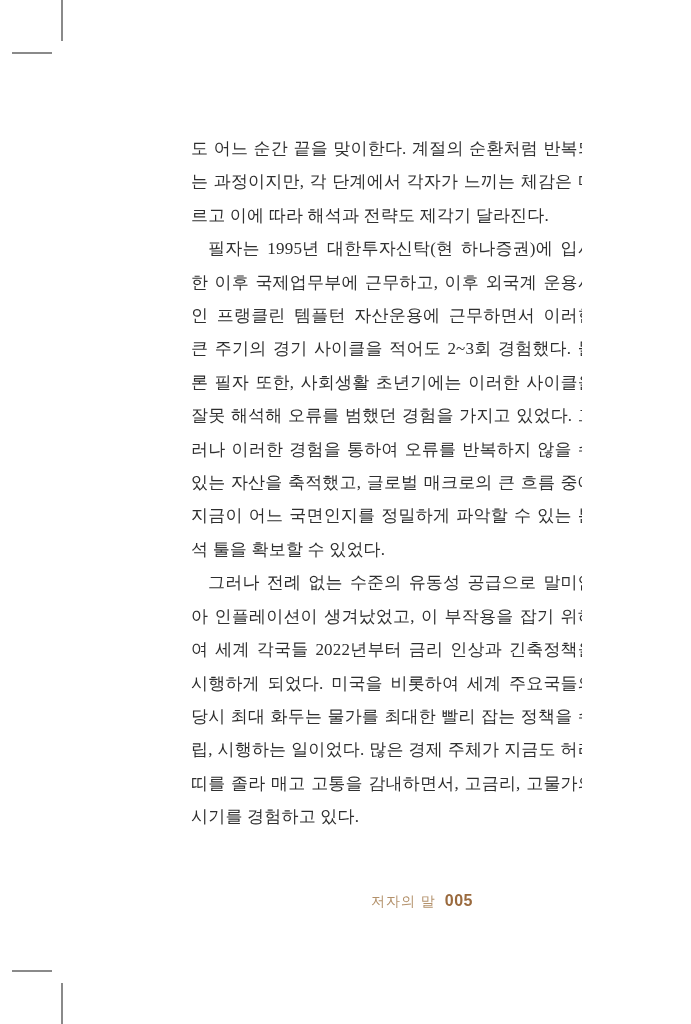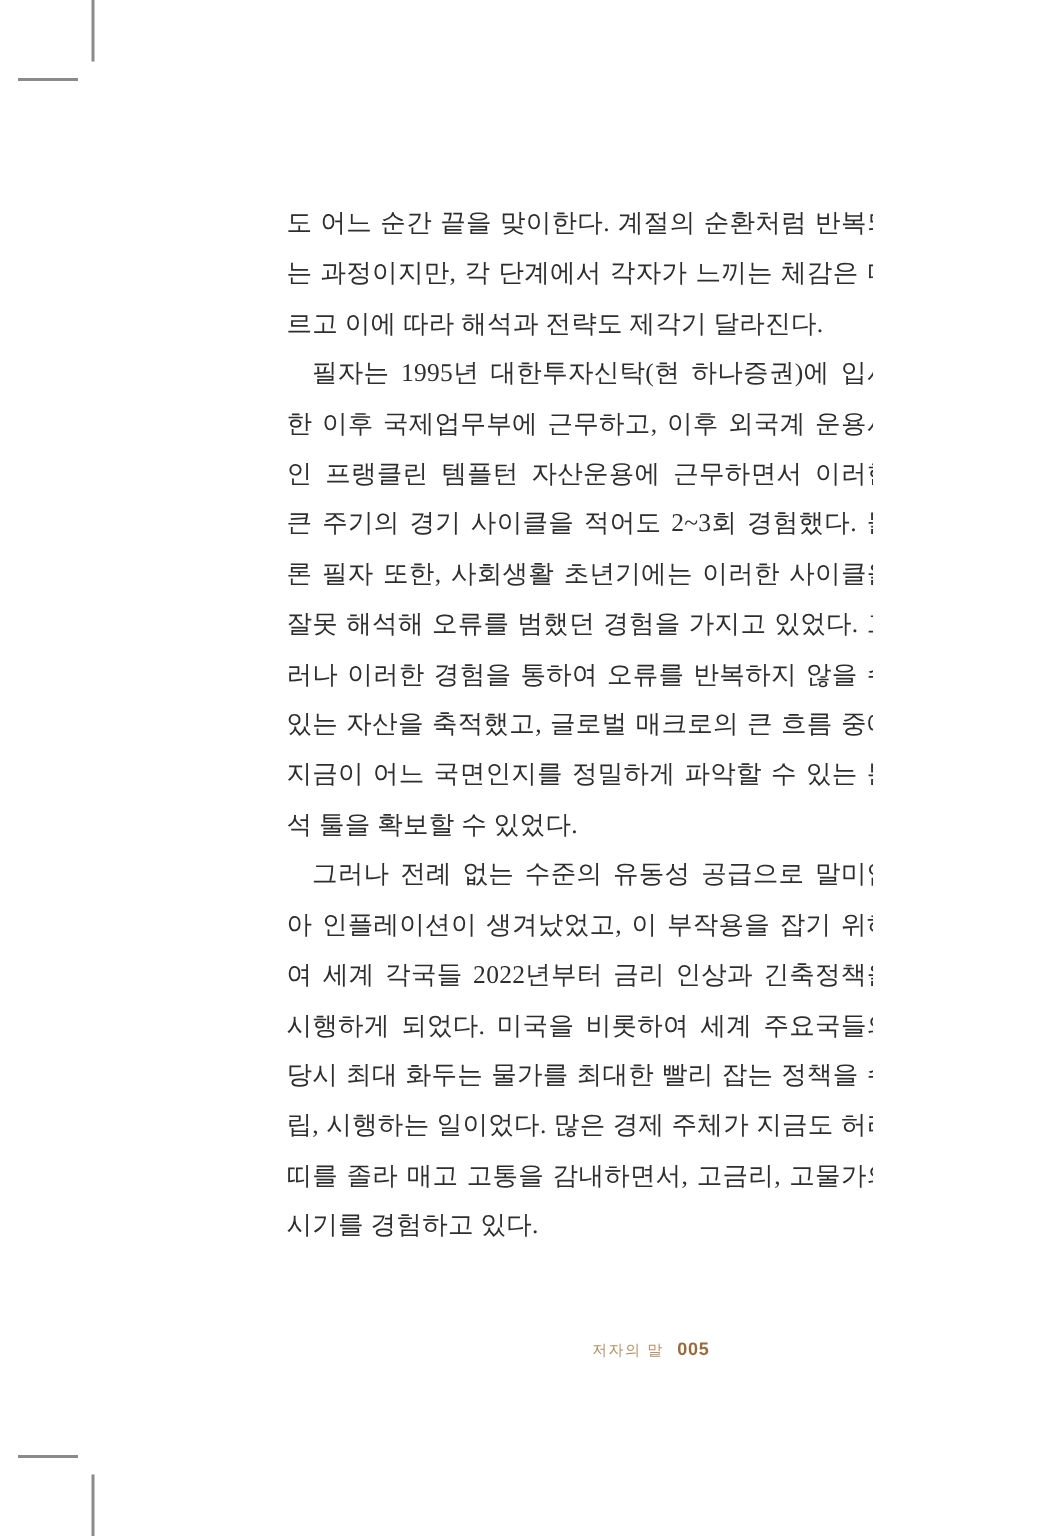--- a/index.html
+++ b/index.html
@@ -59,27 +59,27 @@
   .footer {
     position: absolute;
     top: 892px;
     right: 109px;
     display: flex;
     align-items: baseline;
     gap: 9px;
   }
   .section-label {
     color: var(--footer-label-color, #b3916b);
-    font-size: 10px;
+    font-size: 14px;
     letter-spacing: 1px;
     font-family: "Liberation Sans", "DejaVu Sans", sans-serif;
   }
   .page-number {
     color: var(--footer-number-color, #9a6a3e);
-    font-size: 12px;
+    font-size: 16px;
     font-weight: bold;
     font-family: "Liberation Sans", "DejaVu Sans", sans-serif;
     letter-spacing: 0.5px;
   }
 </style>
 </head>
 <body>
 
 <div class="page">
 

